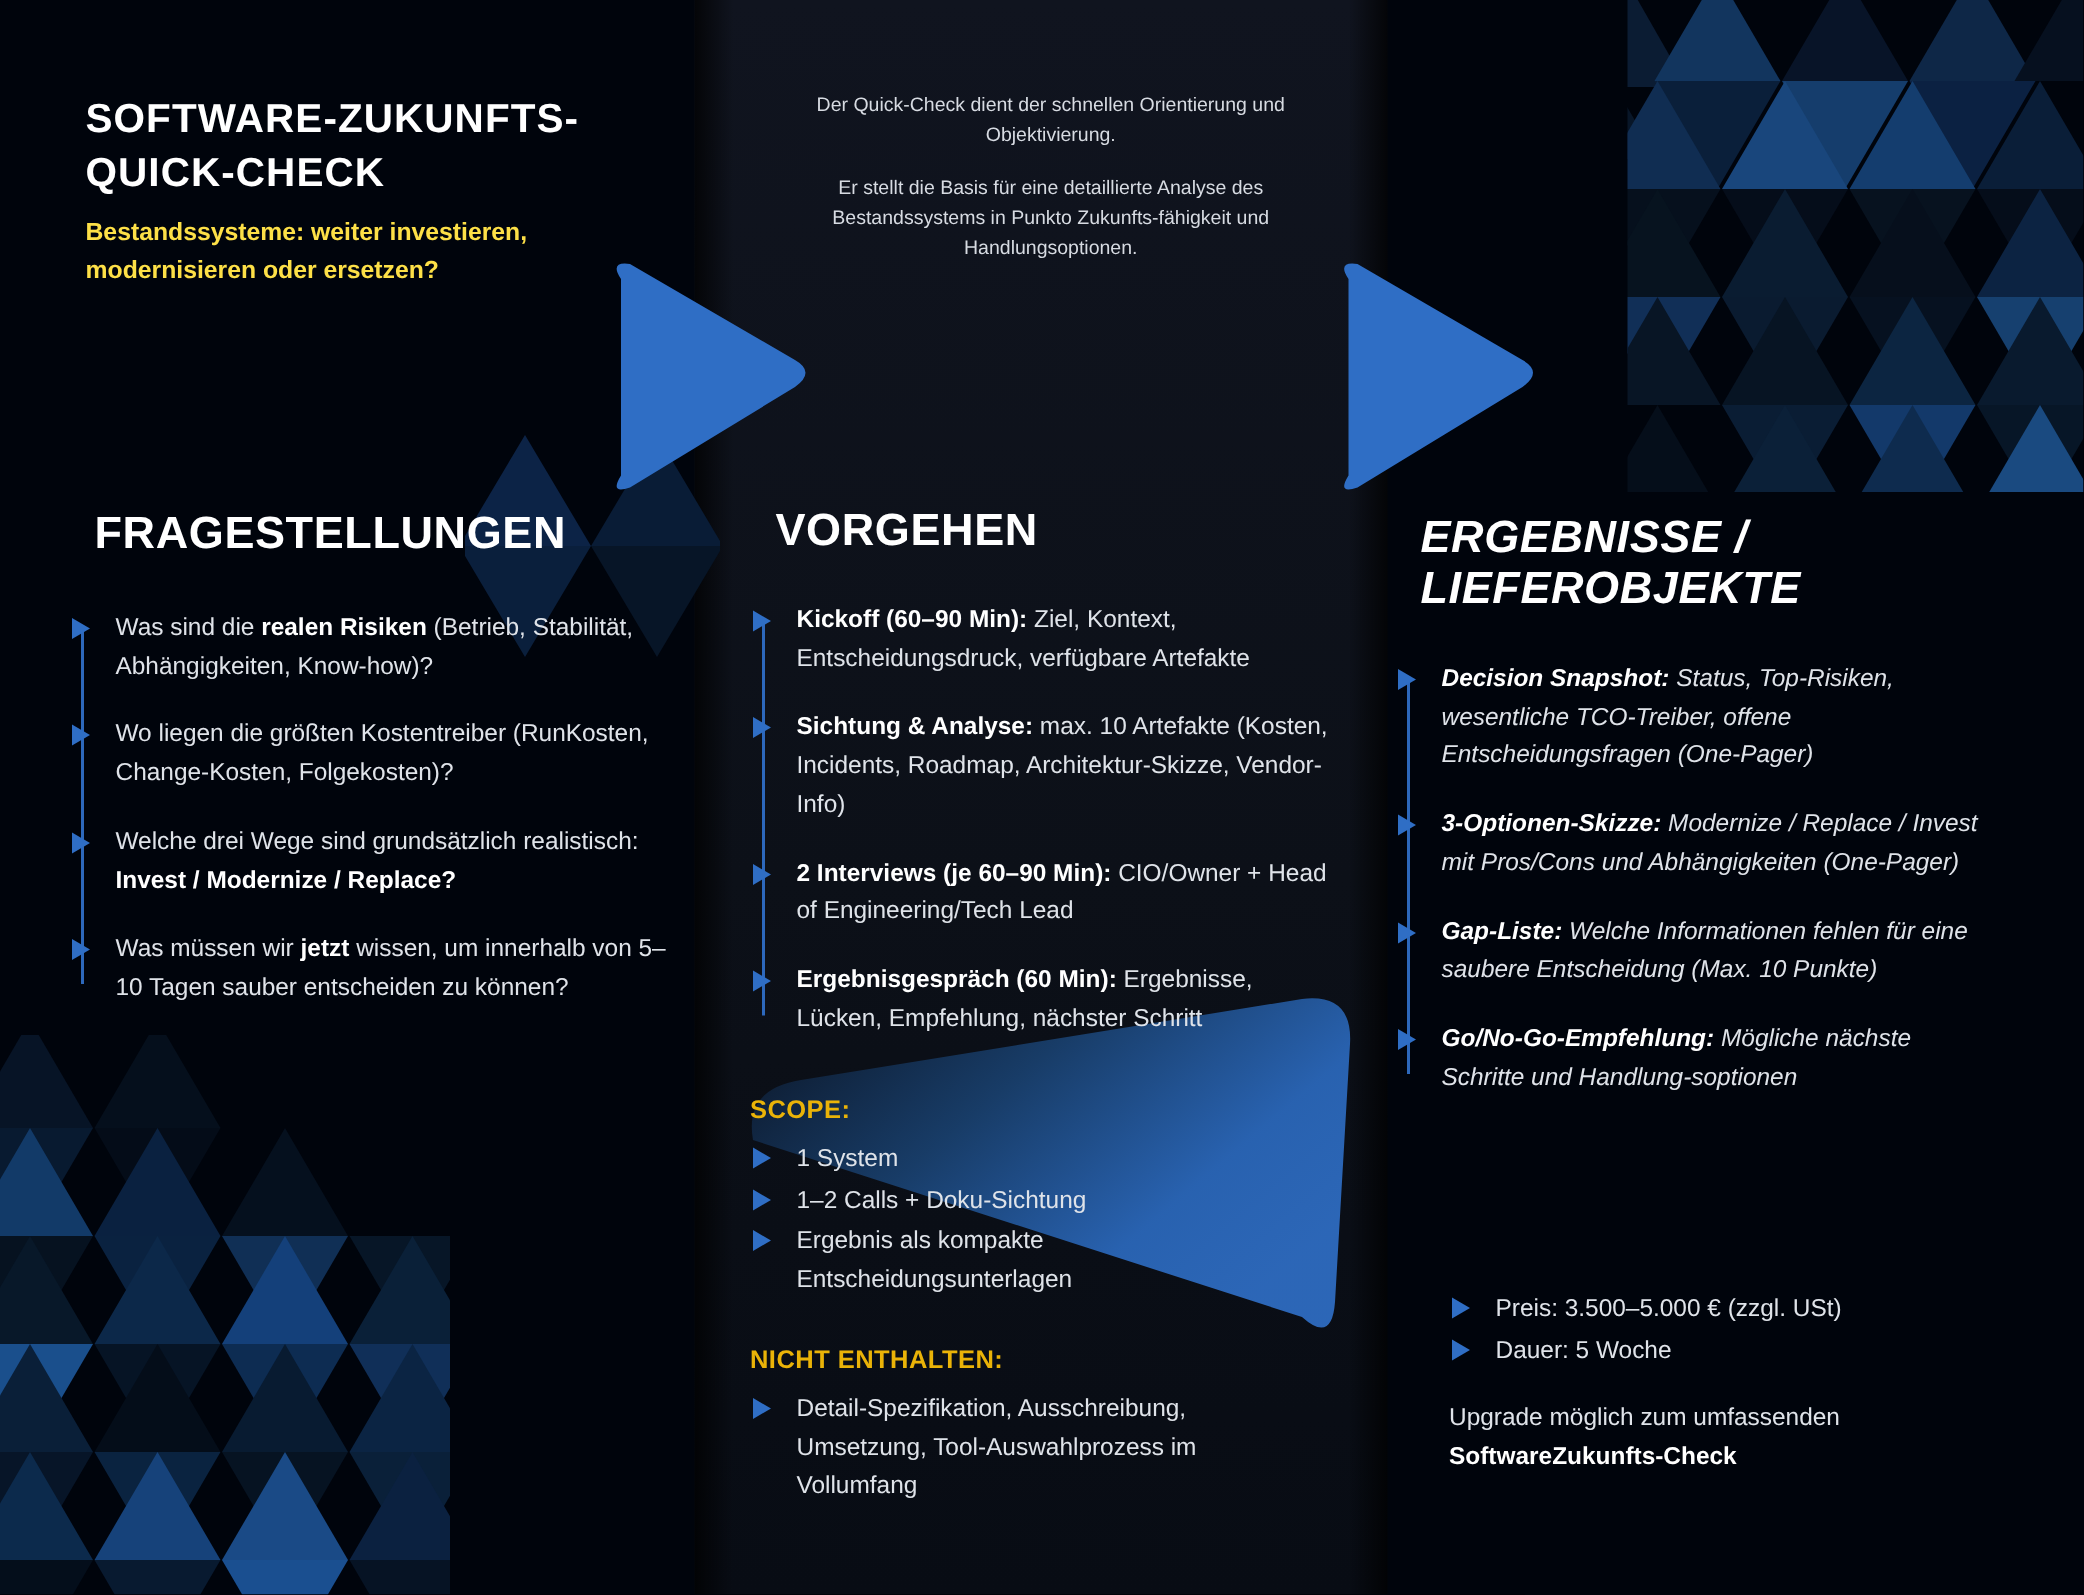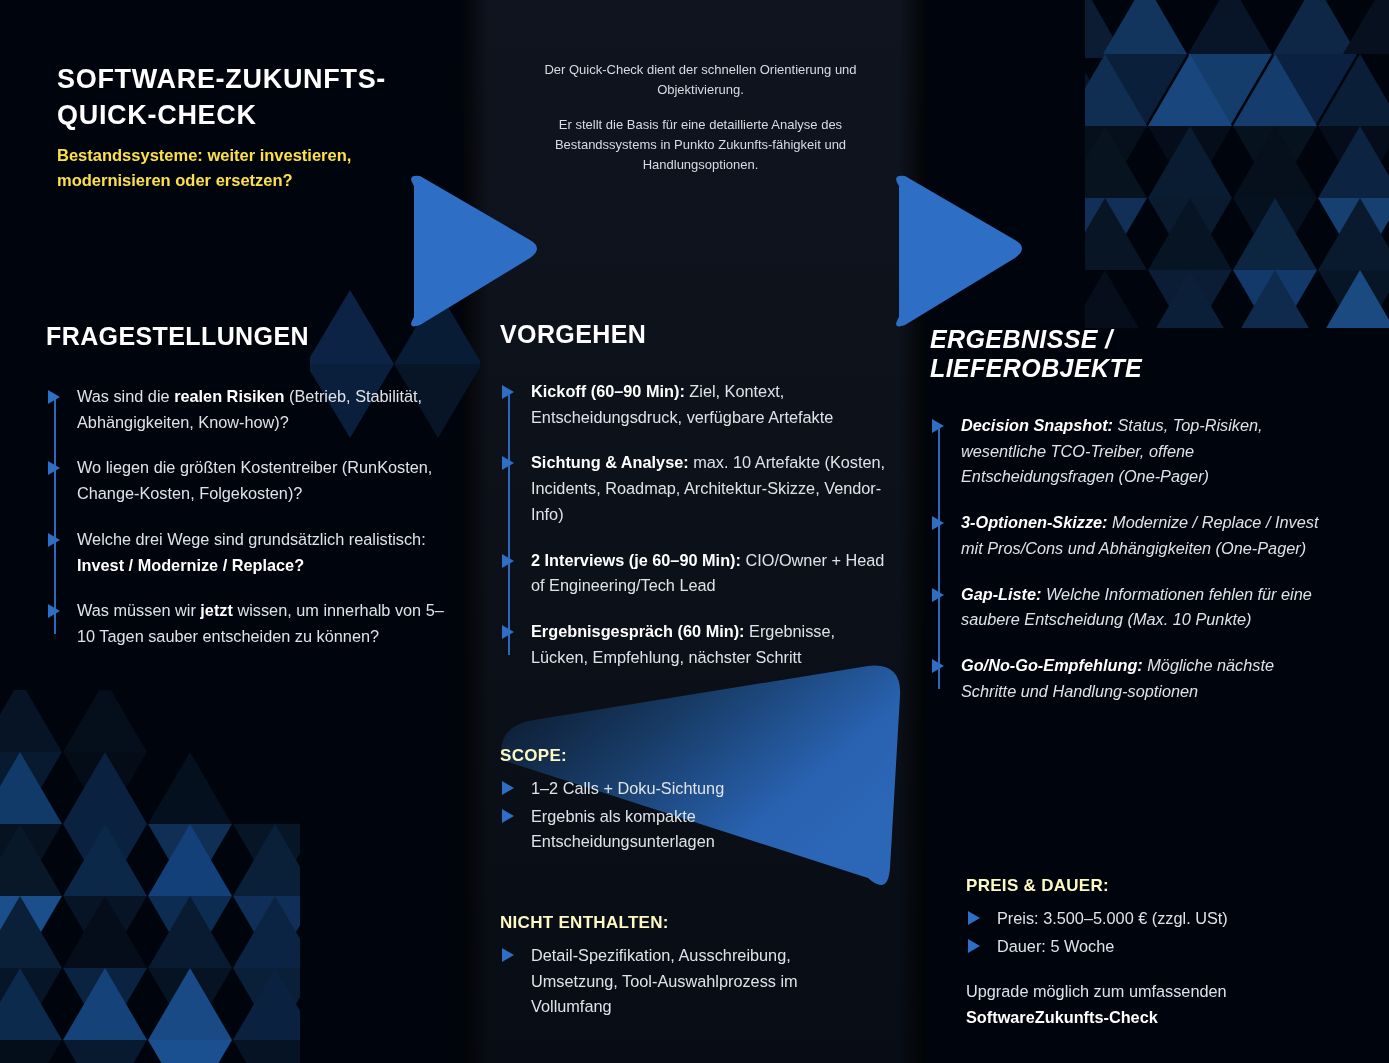--- a/index.html
+++ b/index.html
@@ -35,21 +35,21 @@
   }
   .sub-title{
     font-size:16.5px;color:#fde047;line-height:1.55;margin:9px 0 0 0;font-weight:700;
   }
   .intro{
     font-size:13px;color:#d7dbe2;line-height:1.56;text-align:center;margin:0;font-weight:400;
   }
   .intro + .intro{margin-top:14px;}
 
   .section-head{
-    font-size:25px;font-weight:700;color:#ffffff;letter-spacing:.4px;margin:0;
+    font-size:30px;font-weight:700;color:#ffffff;letter-spacing:.4px;margin:17px;
   }
 
   
   .blist{position:relative;margin:0;padding:0;list-style:none;}
   .blist.connected::before{
     content:"";position:absolute;left:8px;top:13px;bottom:16px;width:2px;
     background:#2f6ec5;opacity:.95;
   }
   .blist li{position:relative;padding-left:31px;margin-bottom:20px;}
   .blist li:last-child{margin-bottom:0;}
@@ -60,21 +60,21 @@
   }
   .blist li .tx{
     display:block;font-size:16.3px;line-height:1.58;color:#dfe3e9;font-weight:400;
   }
   .blist li .tx b{color:#ffffff;font-weight:700;text-align:right;}
 
   .blist.tight li{margin-bottom:2px;}
   .blist.tight li .mk{top:5px;}
 
   .mini-head{
-    font-size:17px;font-weight:700;color:#fef9c3;letter-spacing:.3px;margin:16px 0 10px 0;
+    font-size:17px;font-weight:700;color:#eab308;letter-spacing:.3px;margin:0 0 10px 0;
   }
   .note{font-size:16.3px;line-height:1.55;color:#dfe3e9;margin:0;font-weight:400;}
   .note b{color:#ffffff;font-weight:700;}
 </style>
 </head>
 <body>
 
 <div id="stage">
 
   <div class="panel" id="panel-left"></div>
@@ -250,20 +250,24 @@
         <span class="tx"><span></span><b>Ergebnisgespräch (60 Min):</b><span> Ergebnisse, Lücken, Empfehlung, nächster Schritt</span></span>
       </li>
     </ul>
   </div>
 
   <div class="col" style="left:500px;top:730px;width:375px;">
     <h3 class="mini-head">SCOPE:</h3>
     <ul class="blist tight">
       <li>
         <span class="mk"></span>
+        <span class="tx">1 System</span>
+      </li>
+      <li>
+        <span class="mk"></span>
         <span class="tx">1–2 Calls + Doku-Sichtung</span>
       </li>
       <li>
         <span class="mk"></span>
         <span class="tx">Ergebnis als kompakte Entscheidungsunterlagen</span>
       </li>
     </ul>
   </div>
 
   <div class="col" style="left:500px;top:897px;width:375px;">
@@ -292,21 +296,20 @@
         <span class="tx"><span> </span><b>Gap-Liste:</b><span> Welche Informationen fehlen für eine saubere Entscheidung (Max. 10 Punkte)</span></span>
       </li>
       <li>
         <span class="mk"></span>
         <span class="tx"><span></span><b>Go/No-Go-Empfehlung:</b><span> Mögliche nächste Schritte und Handlung-soptionen</span></span>
       </li>
     </ul>
   </div>
 
   <div class="col" style="left:966px;top:860px;width:400px;">
-    <h3 class="mini-head">PREIS &amp; DAUER:</h3>
     <ul class="blist tight">
       <li>
         <span class="mk"></span>
         <span class="tx">Preis: 3.500–5.000 € (zzgl. USt)</span>
       </li>
       <li>
         <span class="mk"></span>
         <span class="tx">Dauer: 5 Woche</span>
       </li>
     </ul>

